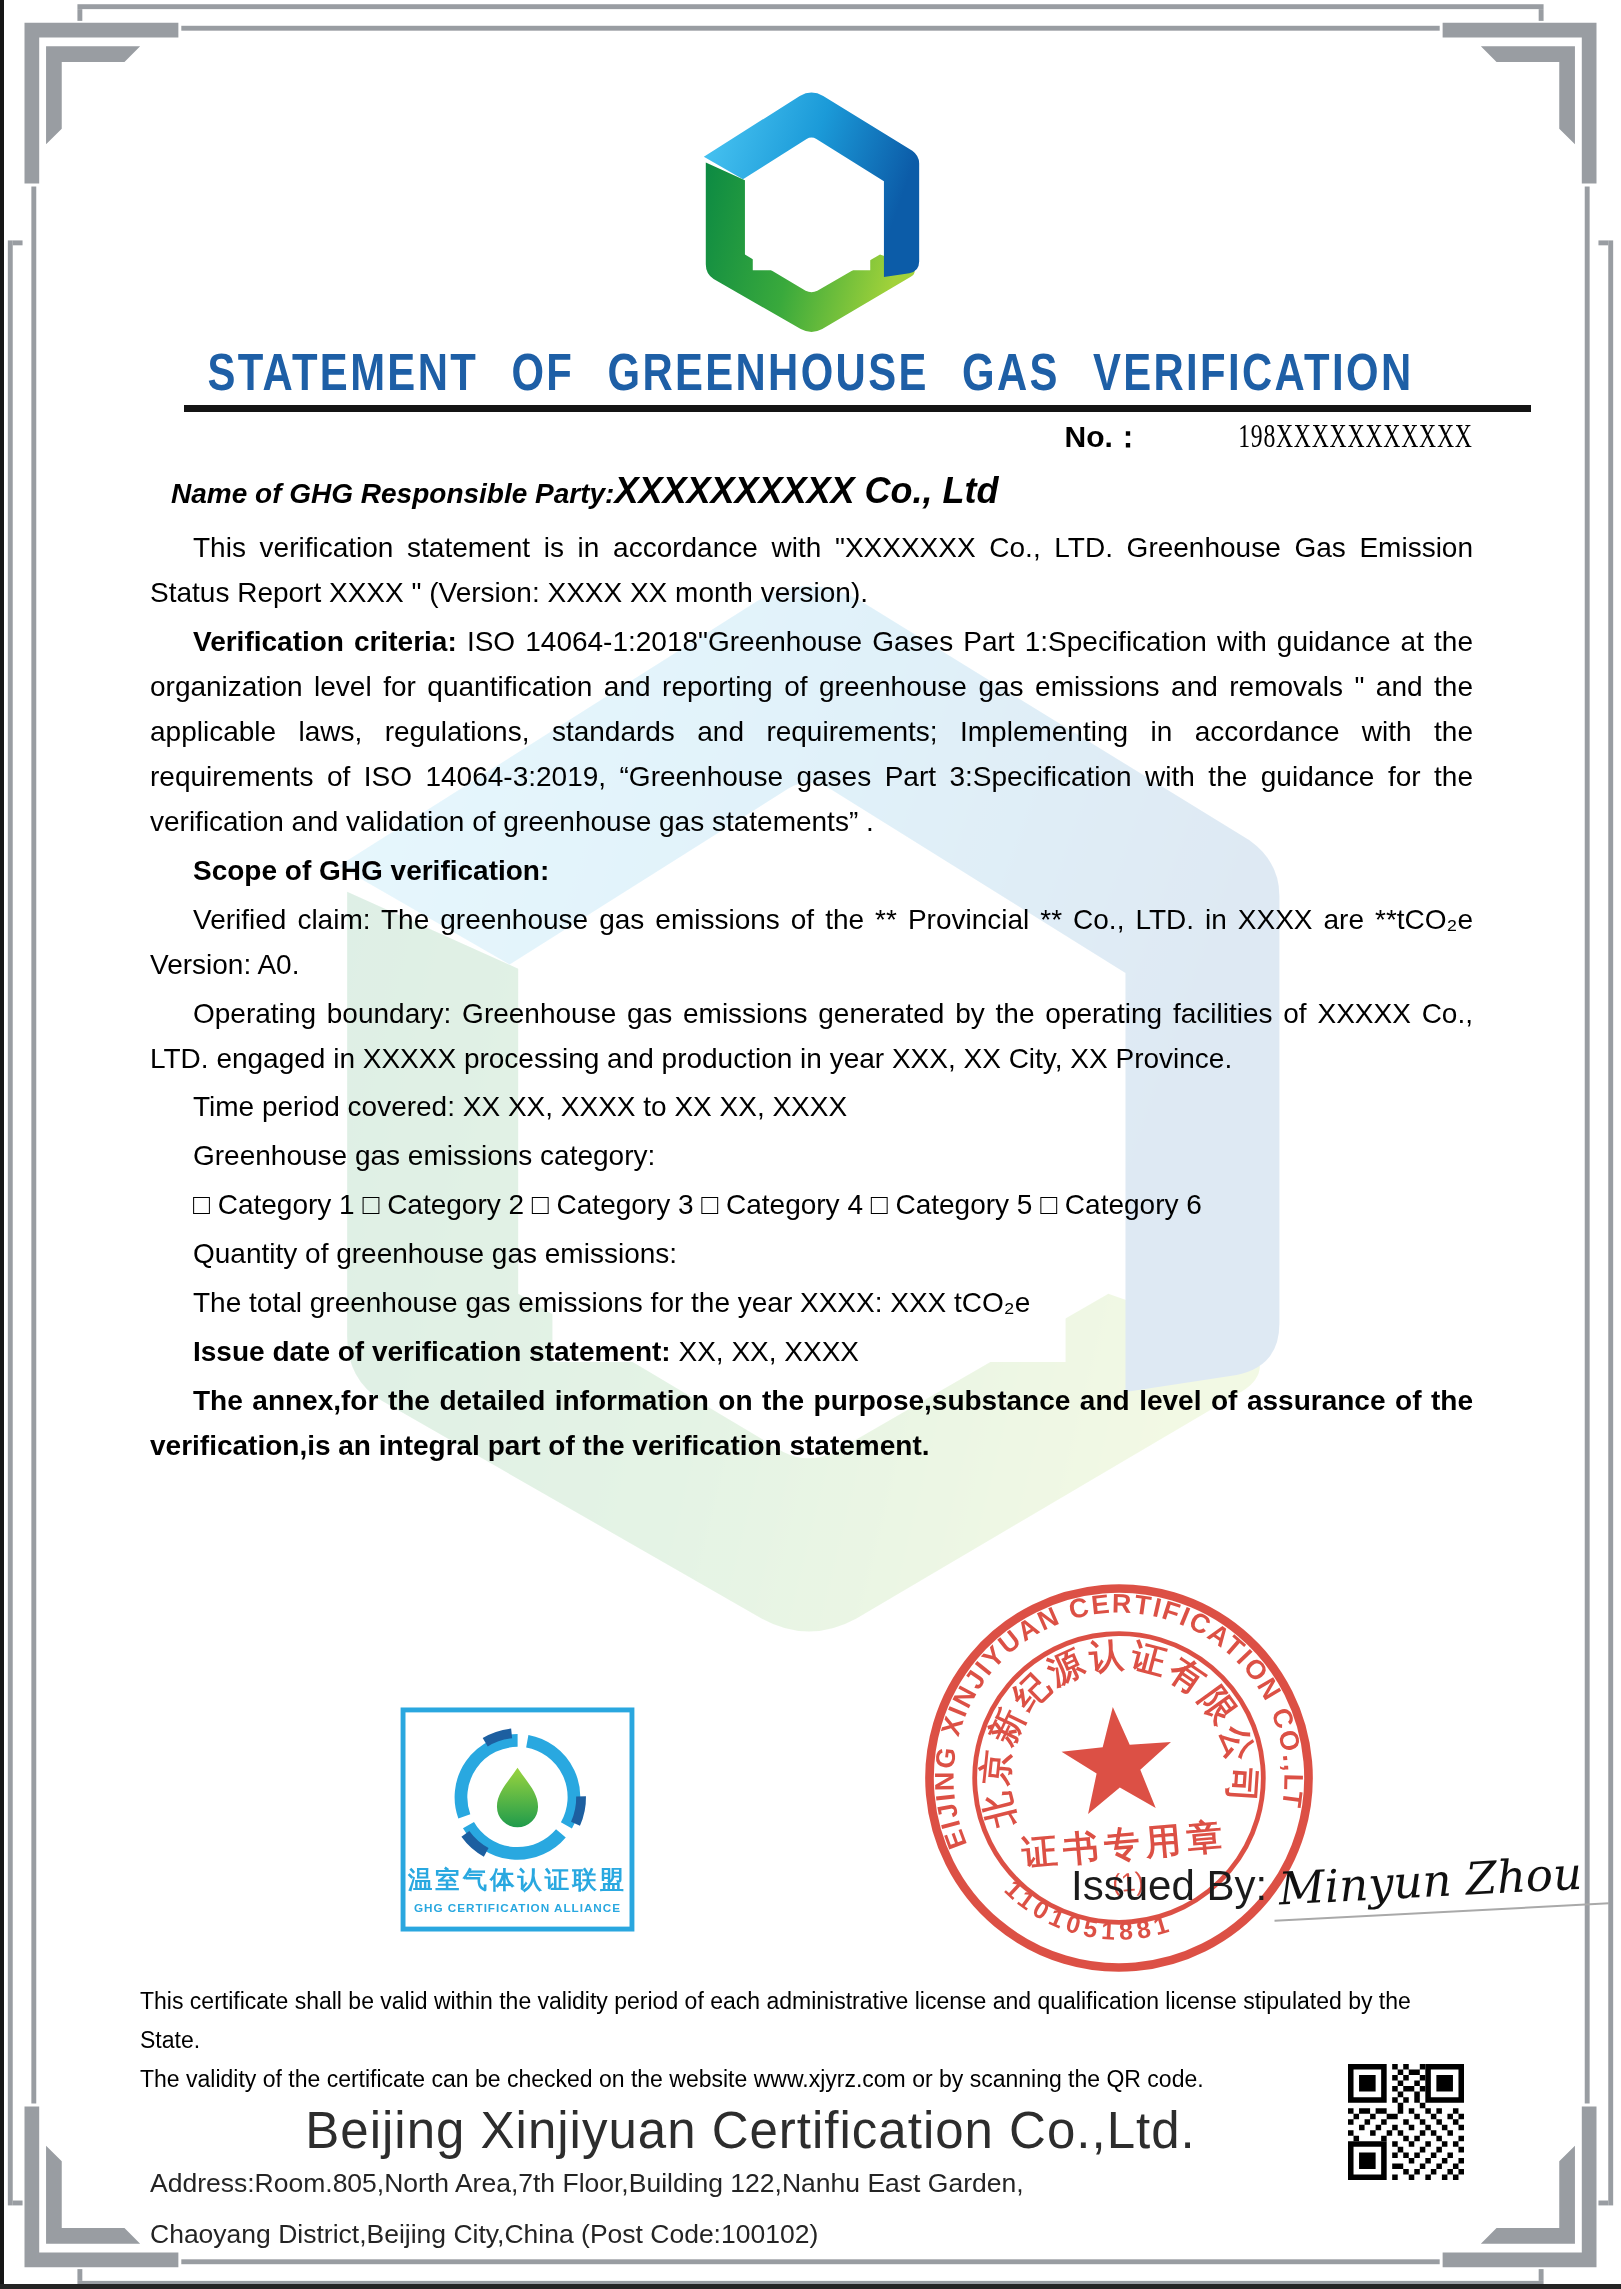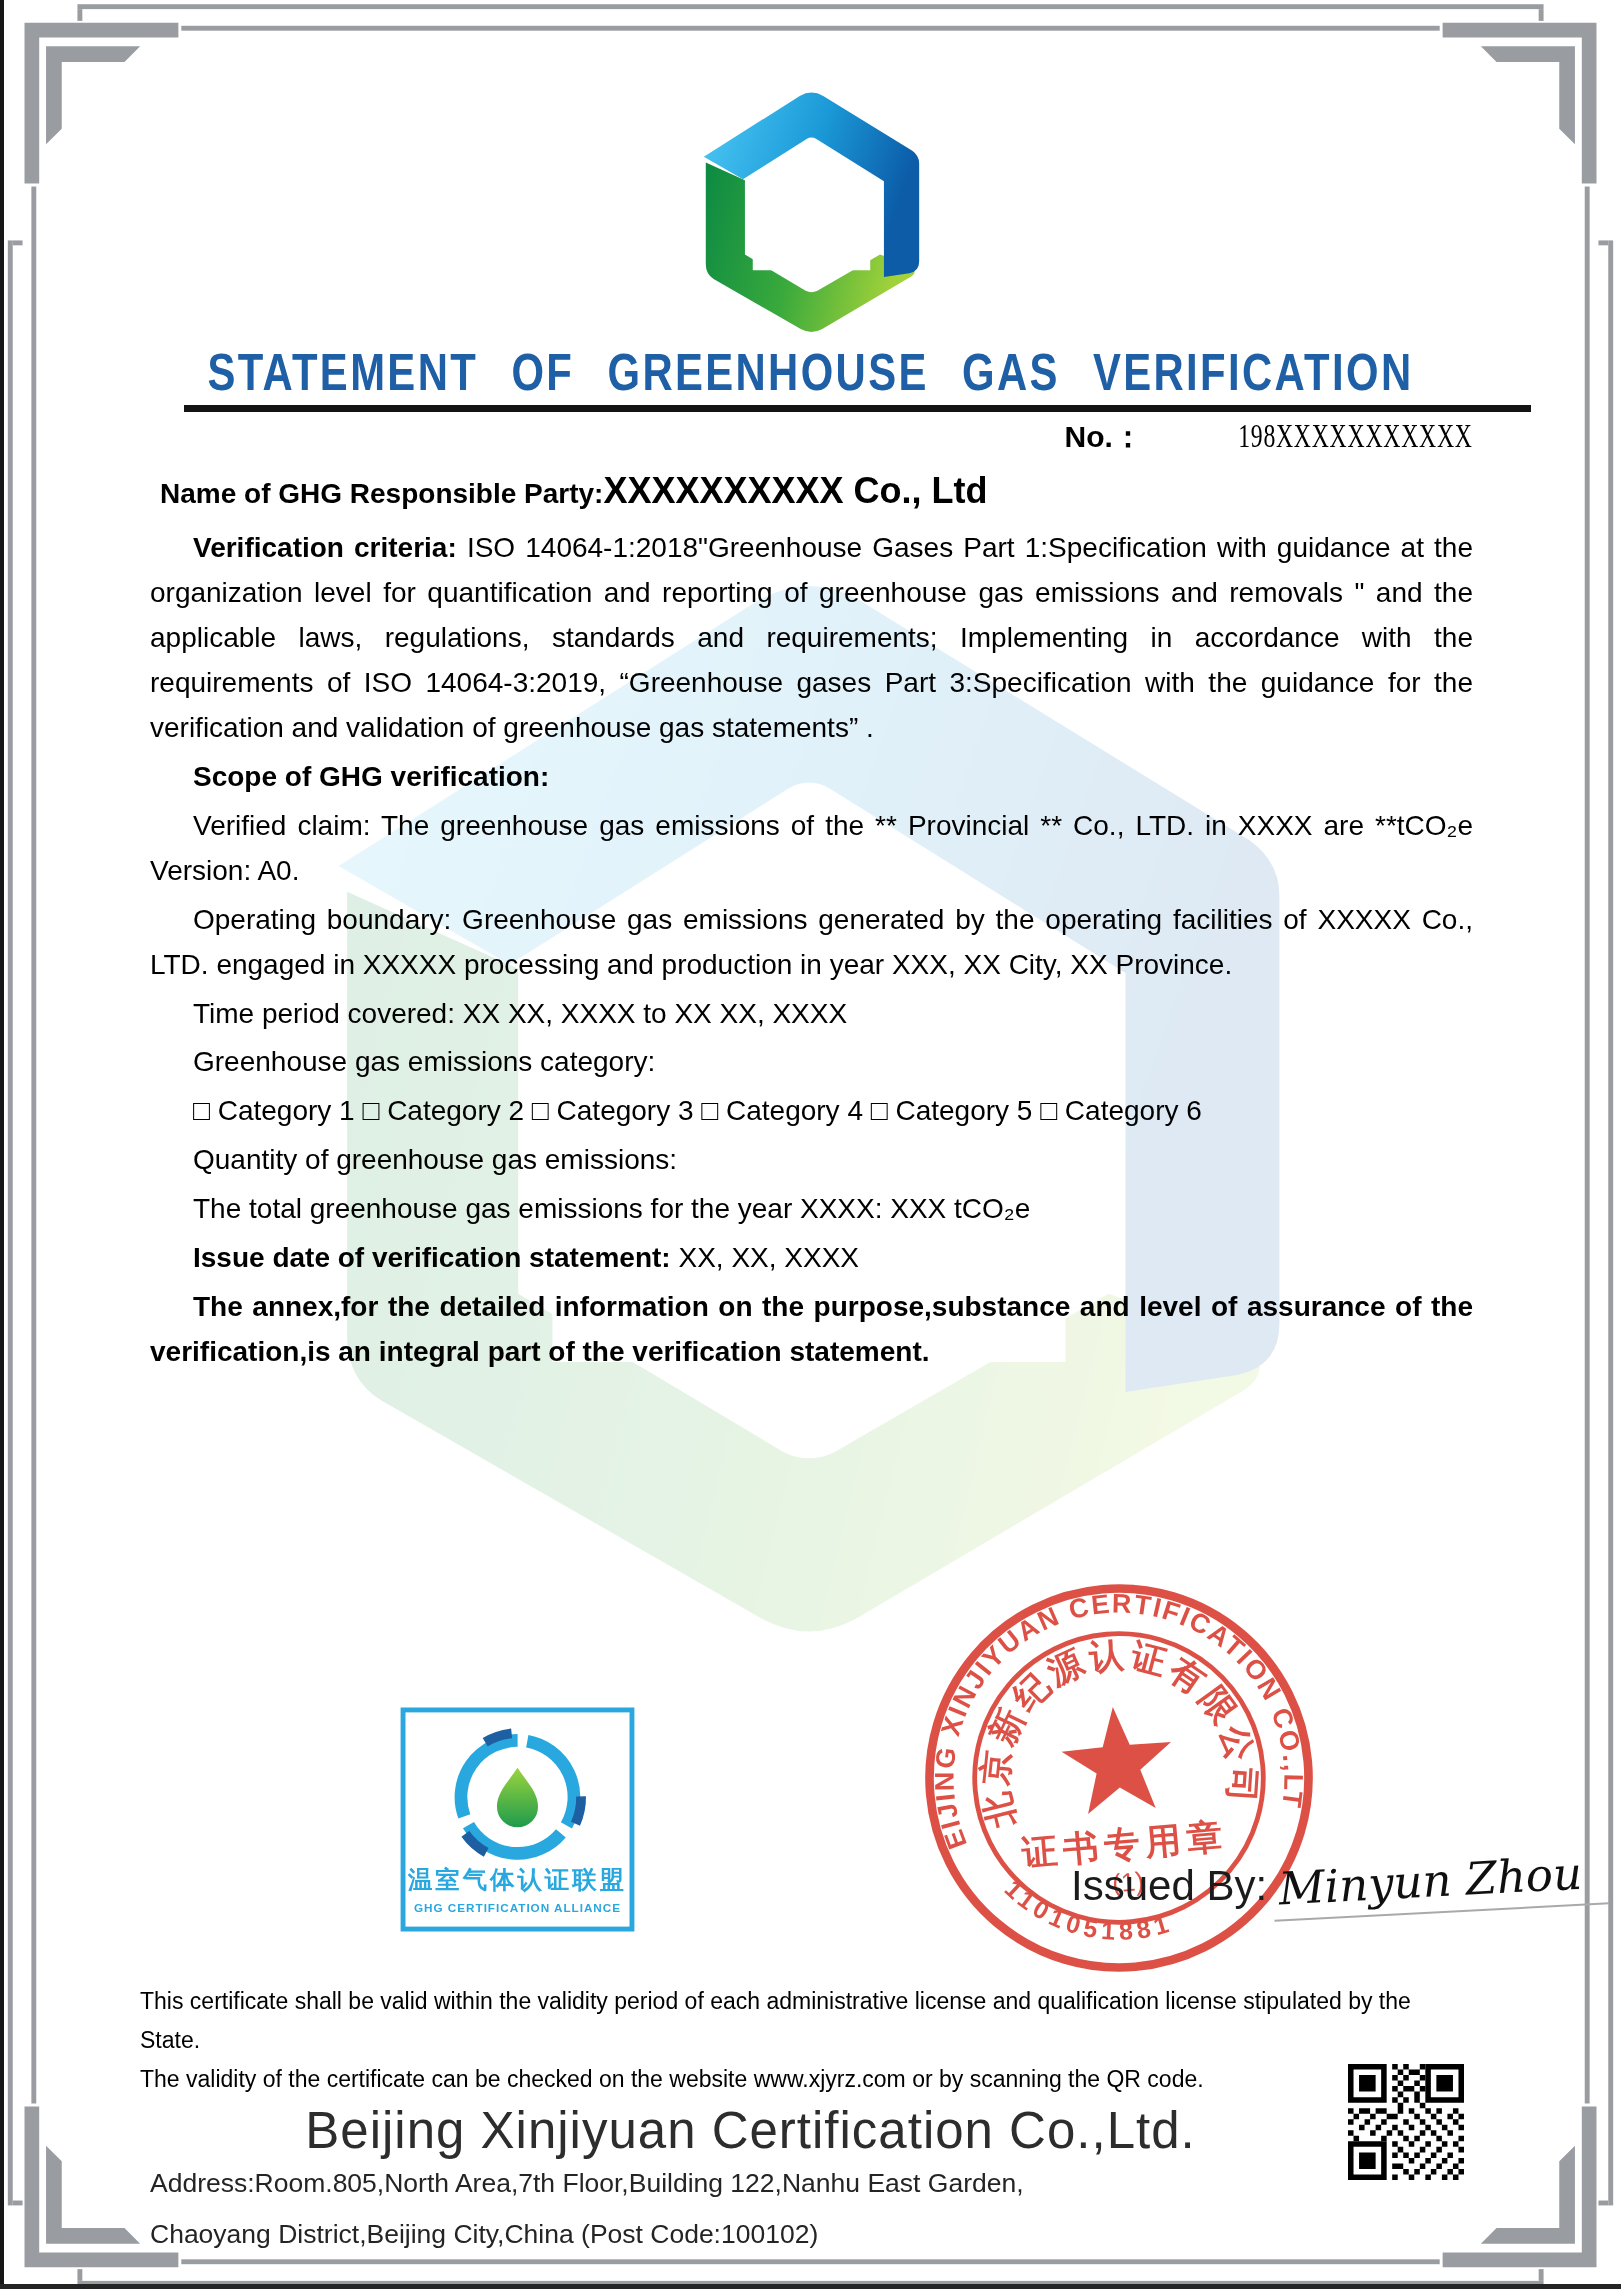--- a/index.html
+++ b/index.html
@@ -15,21 +15,21 @@
   .title-row{position:absolute;left:0;top:343px;width:1621px;text-align:center;white-space:nowrap;}
   .title-text{display:inline-block;transform:scaleX(.82);transform-origin:center;
       color:#1e5fa6;font-size:51px;font-weight:bold;letter-spacing:2.9px;word-spacing:23.5px;}
   .title-rule{position:absolute;left:184px;top:405px;width:1347px;height:6.9px;background:#141414;}
 
   .no-line{position:absolute;left:150px;top:417px;width:1323px;text-align:right;white-space:nowrap;}
   .no-label{font-size:30px;font-weight:bold;margin-top:31px;}
   .no-value{display:inline-block;transform:scaleX(.72);transform-origin:right center;
       font-family:"Liberation Serif",serif;font-size:33px;letter-spacing:1px;}
 
-  .party-line{position:absolute;left:160px;top:470px;width:1323px;white-space:nowrap;}
+  .party-line{position:absolute;left:171px;top:470px;width:1323px;white-space:nowrap;font-style:italic;}
   .party-label{font-size:28px;font-weight:bold;}
   .party-value{font-size:36px;font-weight:bold;}
 
   .body-text{position:absolute;left:150px;top:525px;width:1323px;font-size:28px;line-height:45px;}
   .body-text p{margin:0 0 3.9px 0;text-align:justify;text-indent:43px;}
   .body-text p.nj{text-align:left;}
   .blabel{font-weight:bold;}
   .bold-p{font-weight:bold;}
 
   .alliance-seal{position:absolute;left:400px;top:1707px;width:235px;height:225px;}
@@ -122,20 +122,21 @@
   <div class="no-line">
     <span class="no-label">No.：</span>
     <span class="no-value">198XXXXXXXXXXX</span>
   </div>
 
   <div class="party-line">
     <span class="party-label">Name of GHG Responsible Party:</span><span class="party-value">XXXXXXXXXX Co., Ltd</span>
   </div>
 
   <div class="body-text">
+    <p>This verification statement is in accordance with "XXXXXXX Co., LTD. Greenhouse Gas Emission Status Report XXXX " (Version: XXXX XX month version).</p>
     <p><span class="blabel">Verification criteria:</span><span> ISO 14064-1:2018"Greenhouse Gases Part 1:Specification with guidance at the organization level for quantification and reporting of greenhouse gas emissions and removals " and the applicable laws, regulations, standards and requirements; Implementing in accordance with the requirements of ISO 14064-3:2019, “Greenhouse gases Part 3:Specification with the guidance for the verification and validation of greenhouse gas statements” .</span></p>
     <p class="bold-p nj">Scope of GHG verification:</p>
     <p>Verified claim: The greenhouse gas emissions of the ** Provincial ** Co., LTD.  in XXXX are **tCO₂e Version: A0.</p>
     <p>Operating boundary: Greenhouse gas emissions generated by the operating facilities of XXXXX Co., LTD.  engaged in XXXXX processing and production in year XXX, XX City, XX Province.</p>
     <p class="nj">Time period covered: XX XX, XXXX to XX XX, XXXX</p>
     <p class="nj">Greenhouse gas emissions category:</p>
     <p class="nj">□ Category 1 □ Category 2 □  Category 3 □ Category 4 □ Category 5 □ Category 6</p>
     <p class="nj">Quantity of greenhouse gas emissions:</p>
     <p class="nj">The total greenhouse gas emissions for the year XXXX: XXX tCO₂e</p>
     <p class="nj"><span class="blabel">Issue date of verification statement:</span><span> XX, XX, XXXX</span></p>

